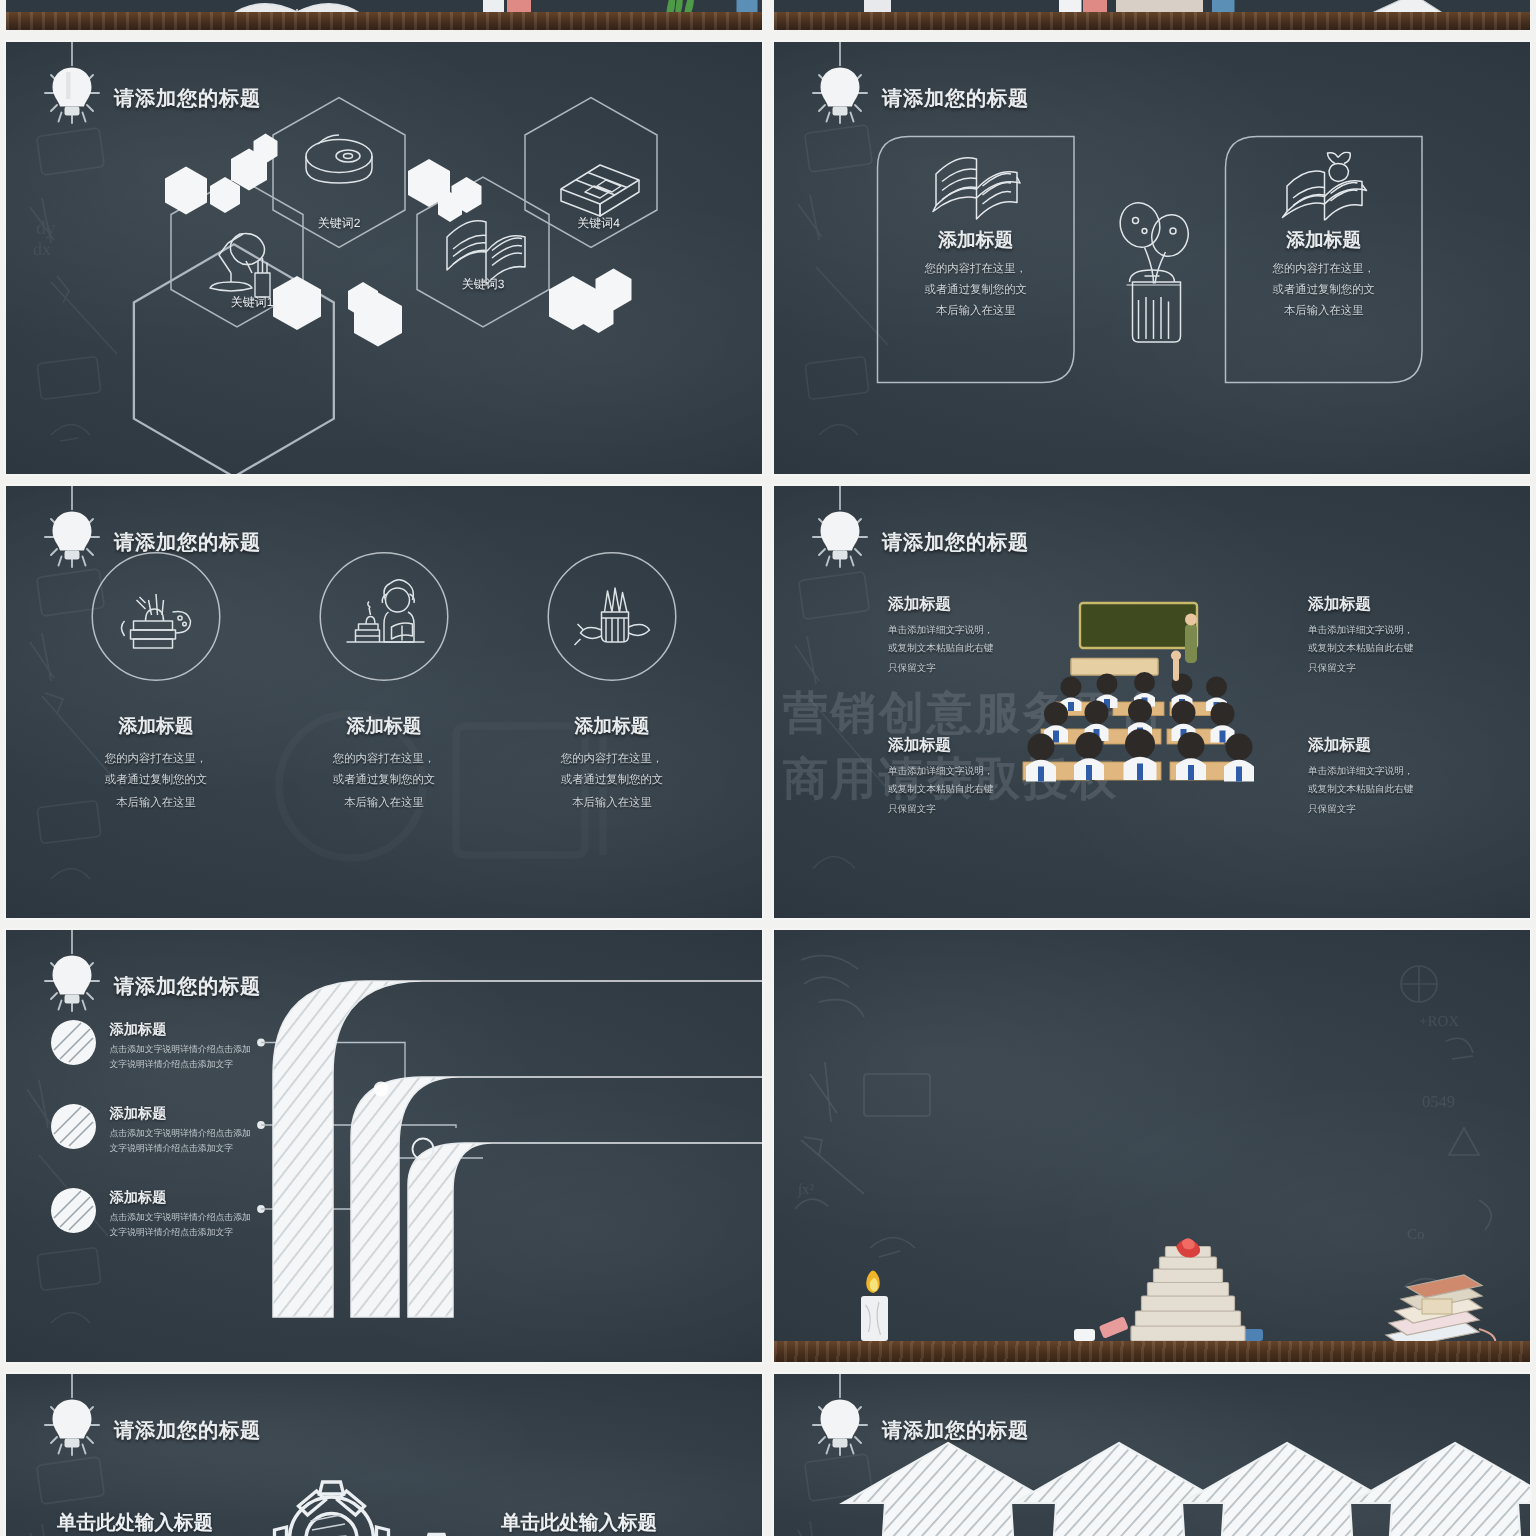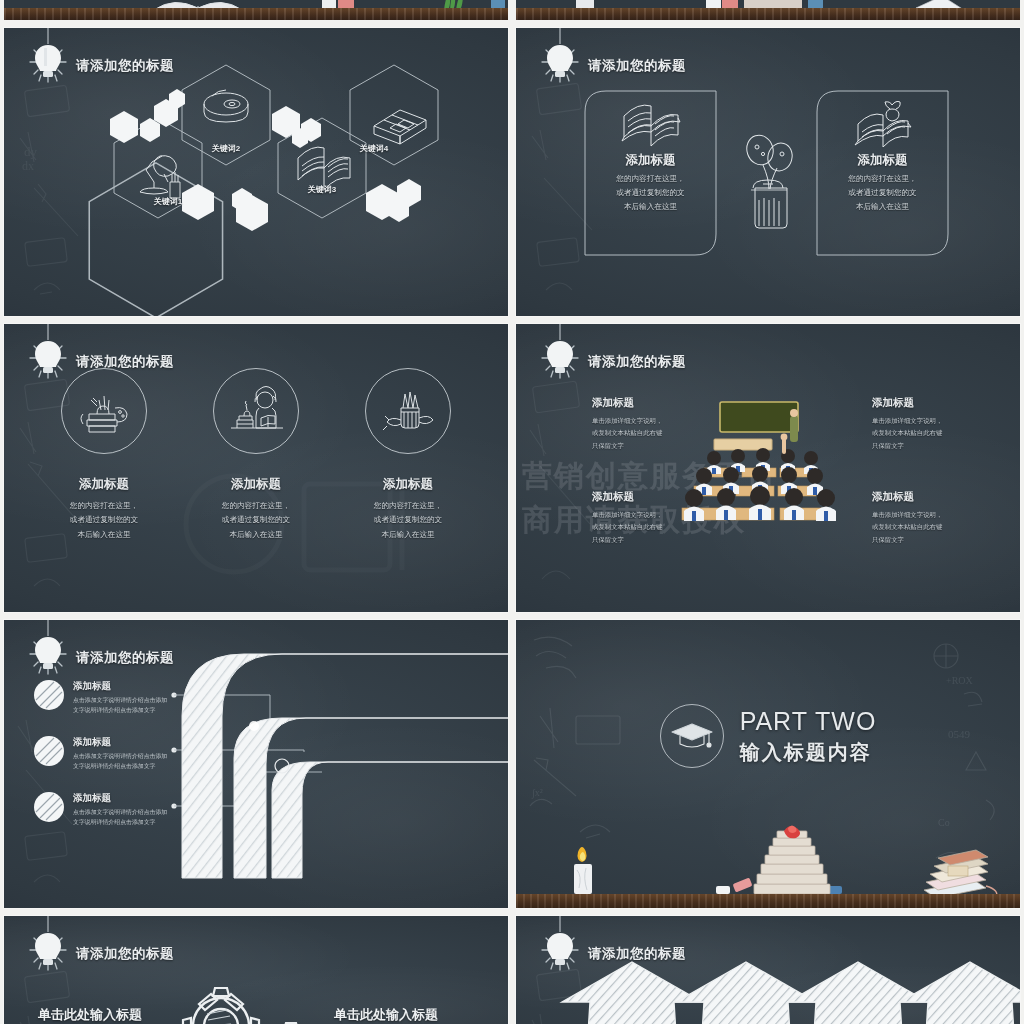--- a/index.html
+++ b/index.html
@@ -26,21 +26,21 @@
   
   .slide-title{position:absolute;left:22px;top:10px;display:flex;align-items:center;gap:6px;}
   .bulb{position:relative;width:44px;height:56px;flex:0 0 44px;}
   .bulb svg{position:absolute;left:0;top:-10px;width:44px;height:66px;}
   .title-text{color:#e9ecee;font-size:13.5px;font-weight:bold;letter-spacing:.5px;
               text-shadow:0 1px 2px rgba(0,0,0,.5);white-space:nowrap;}
 
   
   .hexwrap{position:absolute;inset:0;}
   .hexwrap svg{width:100%;height:100%;}
-  .hexlabel{position:absolute;color:#eceff1;font-size:8px;font-weight:bold;
+  .hexlabel{position:absolute;color:#eceff1;font-size:8px;font-weight:normal;
             text-shadow:0 1px 2px rgba(0,0,0,.6);white-space:nowrap;transform:translateX(-50%);}
 
   
   .card{position:absolute;width:133px;height:166px;box-sizing:border-box;}
   .card .frame{position:absolute;inset:0;}
   .card .frame svg{width:100%;height:100%;}
   .card .ico{position:absolute;left:0;right:0;top:10px;height:48px;display:flex;align-items:center;justify-content:center;}
   .card .ico svg{width:70px;height:46px;}
   .card .ctitle{position:absolute;left:0;right:0;top:62px;text-align:center;color:#e8ebed;
                 font-size:12.5px;font-weight:bold;text-shadow:0 1px 2px rgba(0,0,0,.5);}
@@ -256,21 +256,21 @@
               <path d="M22 30 l6 -4 l10 4 l-6 4z"></path>
               <path d="M30 26 l6 -4 l10 4 l-6 4z"></path>
             </g>
           </g>
         </svg>
       </div>
 
       <div class="hexlabel" style="left:164px;top:168px;">关键词1</div>
       <div class="hexlabel" style="left:222px;top:115px;">关键词2</div>
       <div class="hexlabel" style="left:318px;top:156px;">关键词3</div>
-      <div class="hexlabel" style="left:370px;top:115px;">关键词4</div>
+      <div class="hexlabel" style="left:395px;top:115px;">关键词4</div>
     </div>
 
     <div class="slide chalk">
       <div class="doodles">
         <svg viewBox="0 0 504 288" preserveAspectRatio="none">
           <g stroke="#aab4ba" stroke-width="1.1" fill="none" opacity=".22">
             <rect x="22" y="58" width="42" height="26" rx="3" transform="rotate(-8 43 71)"></rect>
             <path d="M16 108 l16 22 M24 102 l6 30"></path>
             <path d="M28 150 l48 52"></path>
             <rect x="22" y="212" width="40" height="24" rx="3" transform="rotate(-7 42 224)"></rect>
@@ -786,34 +786,20 @@
             <path d="M470 180 q14 8 4 20"></path>
             <path d="M420 238 q18 -12 30 2"></path>
             <text x="432" y="118" font-size="11" fill="#b3bcc2" stroke="none" font-family="Liberation Serif, serif">0549</text>
             <text x="422" y="206" font-size="10" fill="#b3bcc2" stroke="none" font-family="Liberation Serif, serif">Co</text>
             <text x="16" y="176" font-size="10" fill="#b3bcc2" stroke="none" font-family="Liberation Serif, serif">∫x²</text>
             <text x="430" y="64" font-size="10" fill="#b3bcc2" stroke="none" font-family="Liberation Serif, serif">+ROX</text>
           </g>
         </svg>
       </div>
 
-      <div class="pt-center">
-        <div class="pt-ring">
-          <svg viewBox="0 0 46 34" fill="none" stroke="#e4e8ea" stroke-width="1.1" stroke-linejoin="round">
-            <path d="M3 13 L23 5 L43 13 L23 21 Z" fill="#dfe4e7" stroke="#cfd6da"></path>
-            <path d="M11 17 v8 q12 6 24 0 v-8"></path>
-            <path d="M40 14 v10"></path>
-              <circle cx="40" cy="26" r="2" fill="#dfe4e7"></circle>
-          </svg>
-        </div>
-        <div>
-          <div class="pt-en">PART TWO</div>
-          <div class="pt-cn">输入标题内容</div>
-        </div>
-      </div>
 
       <div class="shelfart">
         <svg viewBox="0 0 504 74">
 
           <g>
             <path d="M62 30 q4 -10 8 0 q2 8 -4 10 q-6 -2 -4 -10z" fill="#f0b429"></path>
             <path d="M64 33 q3 -6 5 0 q1 5 -2 6 q-4 -1 -3 -6z" fill="#f6e27a"></path>
             <rect x="58" y="42" width="18" height="30" rx="2" fill="#eef0f2"></rect>
             <g stroke="#c3c9ce" stroke-width=".8" fill="none">
                 <path d="M61 48 q5 6 2 18 M70 46 q-3 10 1 22"></path>

